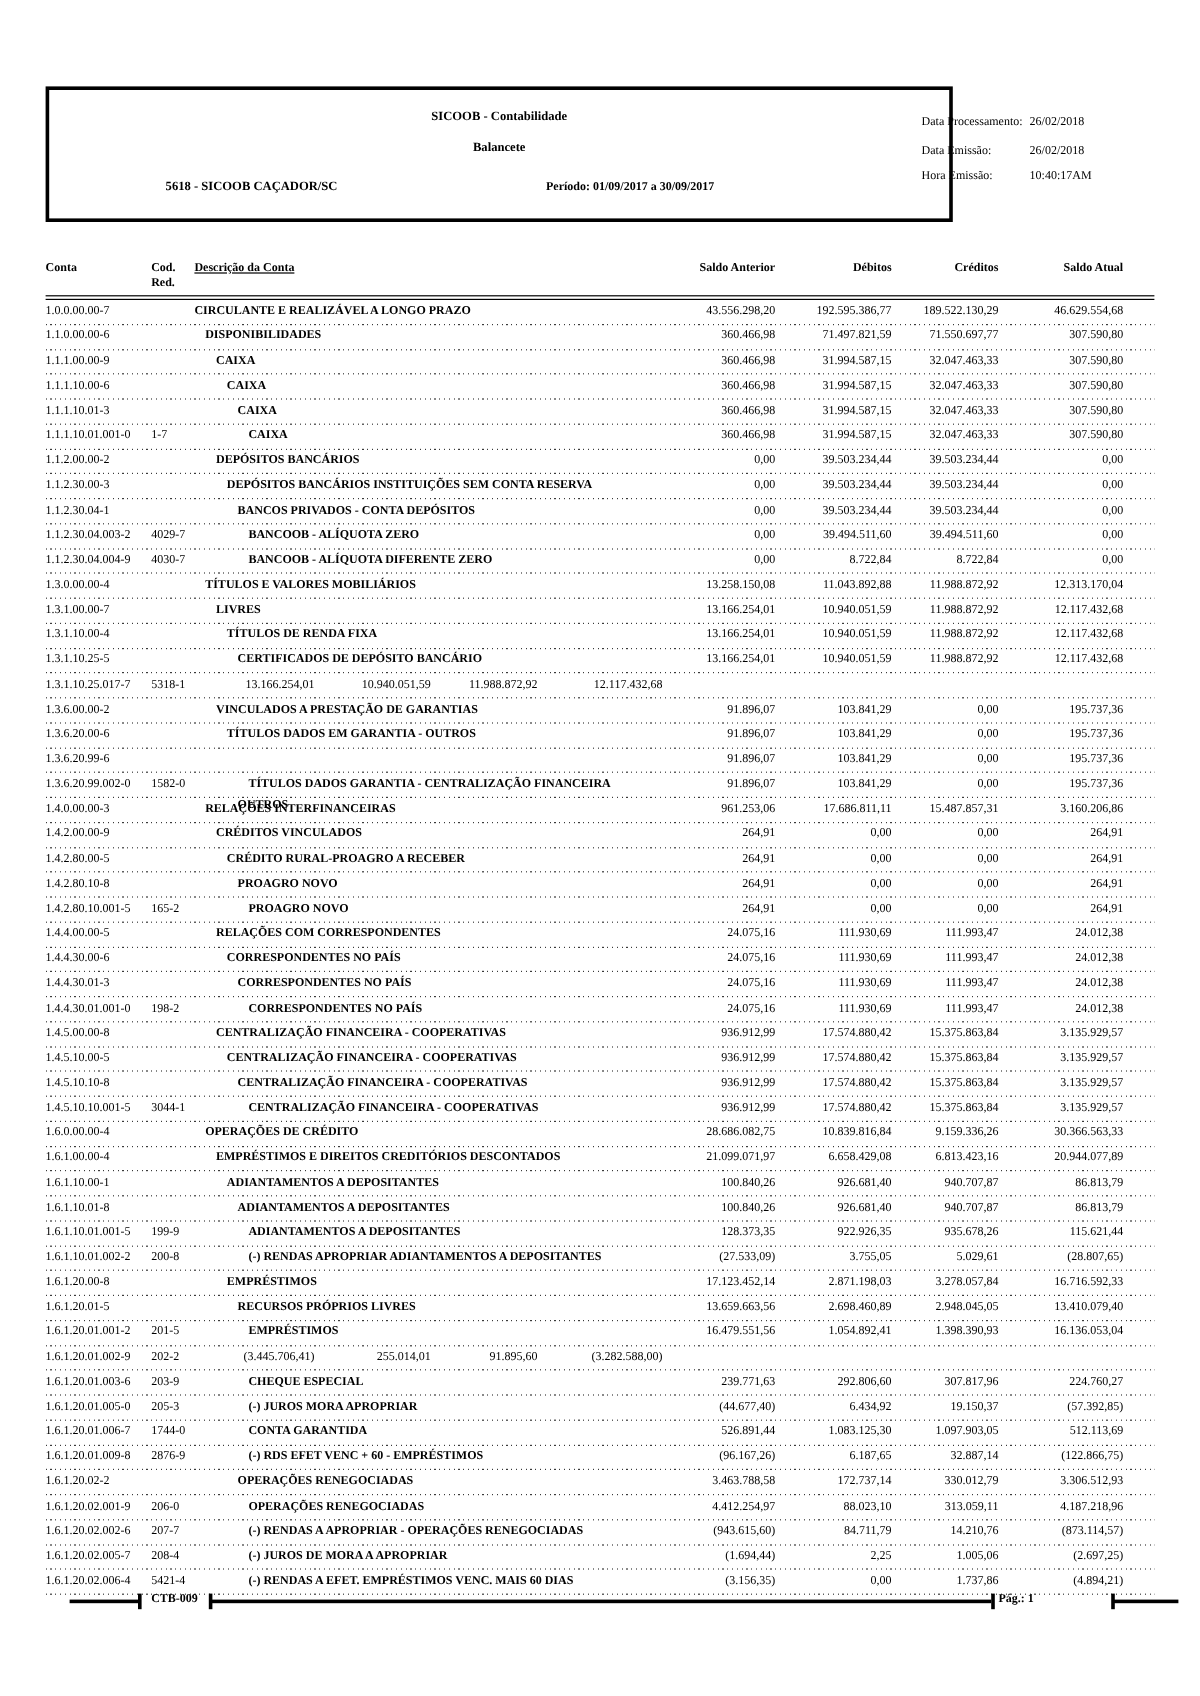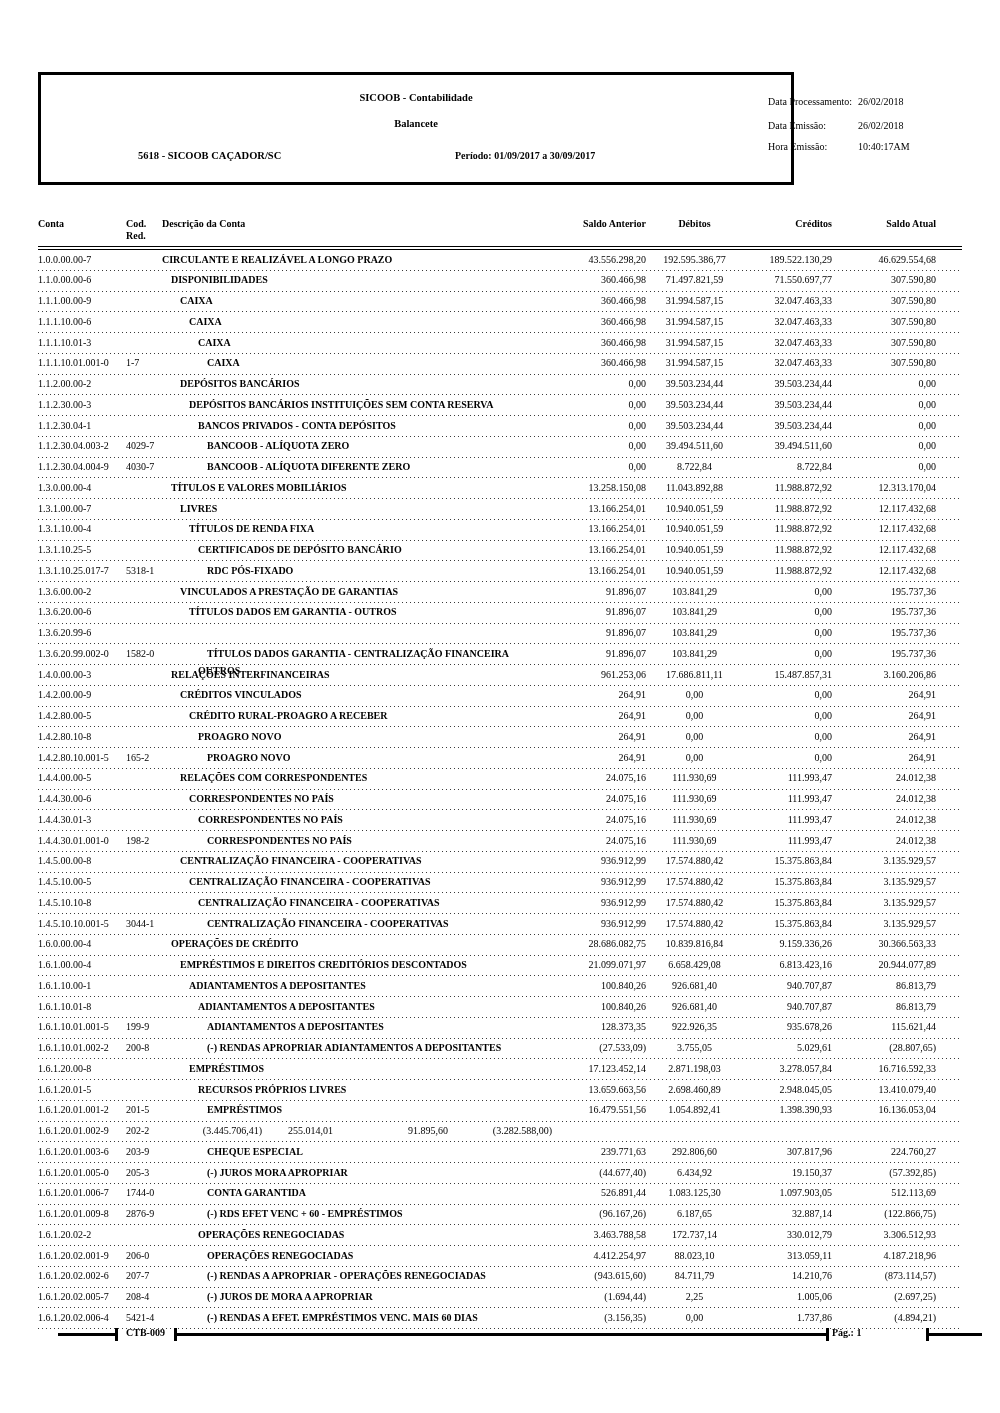--- a/index.html
+++ b/index.html
@@ -57,24 +57,24 @@
     background-size: 100% 1px;
     background-position: left bottom;
     background-repeat: no-repeat;
     white-space: nowrap;
     overflow: visible;
   }
   .c-conta { width: 88px; }
   .c-cod   { width: 36px; }
   .c-desc  { width: 384px; font-weight: bold; overflow: visible; }
   .c-v1 { width: 100px; text-align: right; }
-  .c-v2 { width: 97px;  text-align: center; }
+  .c-v2 { width: 97px;  text-align: right; }
   .c-v3 { width: 89px;  text-align: right; }
   .c-v4 { width: 116px; text-align: right; padding-right: 12px; }
-  .thead .c-desc { font-weight: bold; }
+  .thead .c-desc { font-weight: bold; text-decoration: underline; }
 
   
   .footer { position: absolute; left: 0; top: 1324px; width: 1000px; height: 20px; margin-left: 20px; }
   .f-line { position: absolute; background: #000; height: 2.5px; top: 9px; }
   .f-tick { position: absolute; background: #000; width: 2.5px; height: 13px; top: 3.5px; }
   .f-text { position: absolute; top: 3px; font-weight: bold; font-size: 10px; }
   .f-line-left  { left: 38px;  width: 57px; }
   .f-tick-1     { left: 95px; }
   .f-text-code  { left: 106px; }
   .f-tick-2     { left: 154px; }
@@ -251,21 +251,20 @@
         <div class="c-cod"></div>
         <div class="c-desc" style="padding-left: 36px;">CERTIFICADOS DE DEPÓSITO BANCÁRIO</div>
         <div class="c-v1">13.166.254,01</div>
         <div class="c-v2">10.940.051,59</div>
         <div class="c-v3">11.988.872,92</div>
         <div class="c-v4">12.117.432,68</div>
       </div>
       <div class="row">
         <div class="c-conta">1.3.1.10.25.017-7</div>
         <div class="c-cod">5318-1</div>
-        <div class="c-desc" style="padding-left: 45px;">RDC PÓS-FIXADO</div>
         <div class="c-v1">13.166.254,01</div>
         <div class="c-v2">10.940.051,59</div>
         <div class="c-v3">11.988.872,92</div>
         <div class="c-v4">12.117.432,68</div>
       </div>
       <div class="row">
         <div class="c-conta">1.3.6.00.00-2</div>
         <div class="c-cod"></div>
         <div class="c-desc" style="padding-left: 18px;">VINCULADOS A PRESTAÇÃO DE GARANTIAS</div>
         <div class="c-v1">91.896,07</div>

